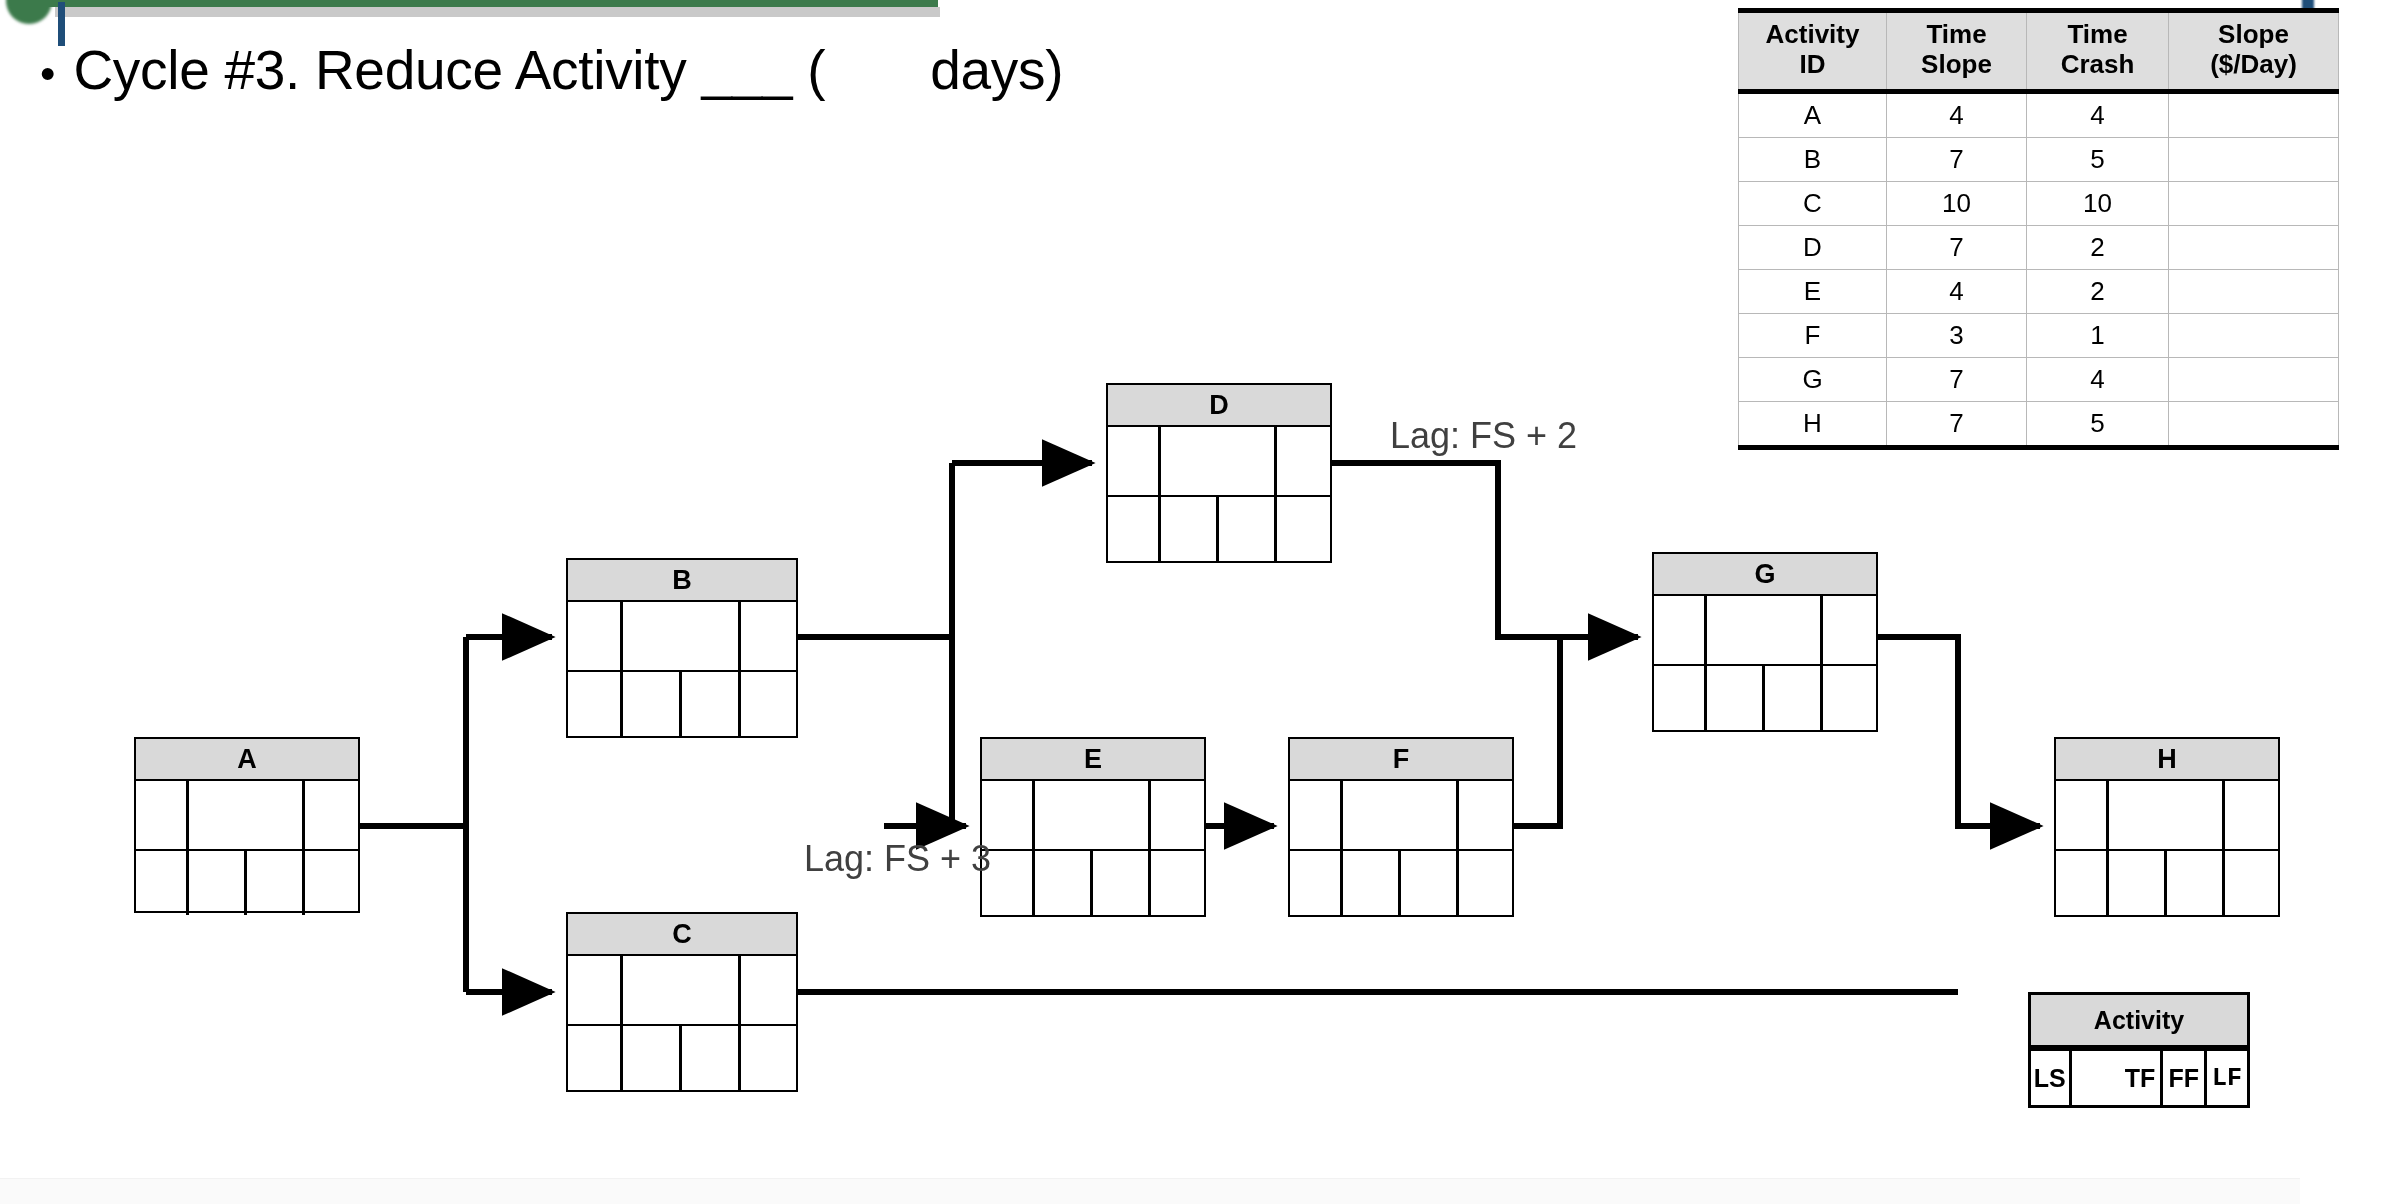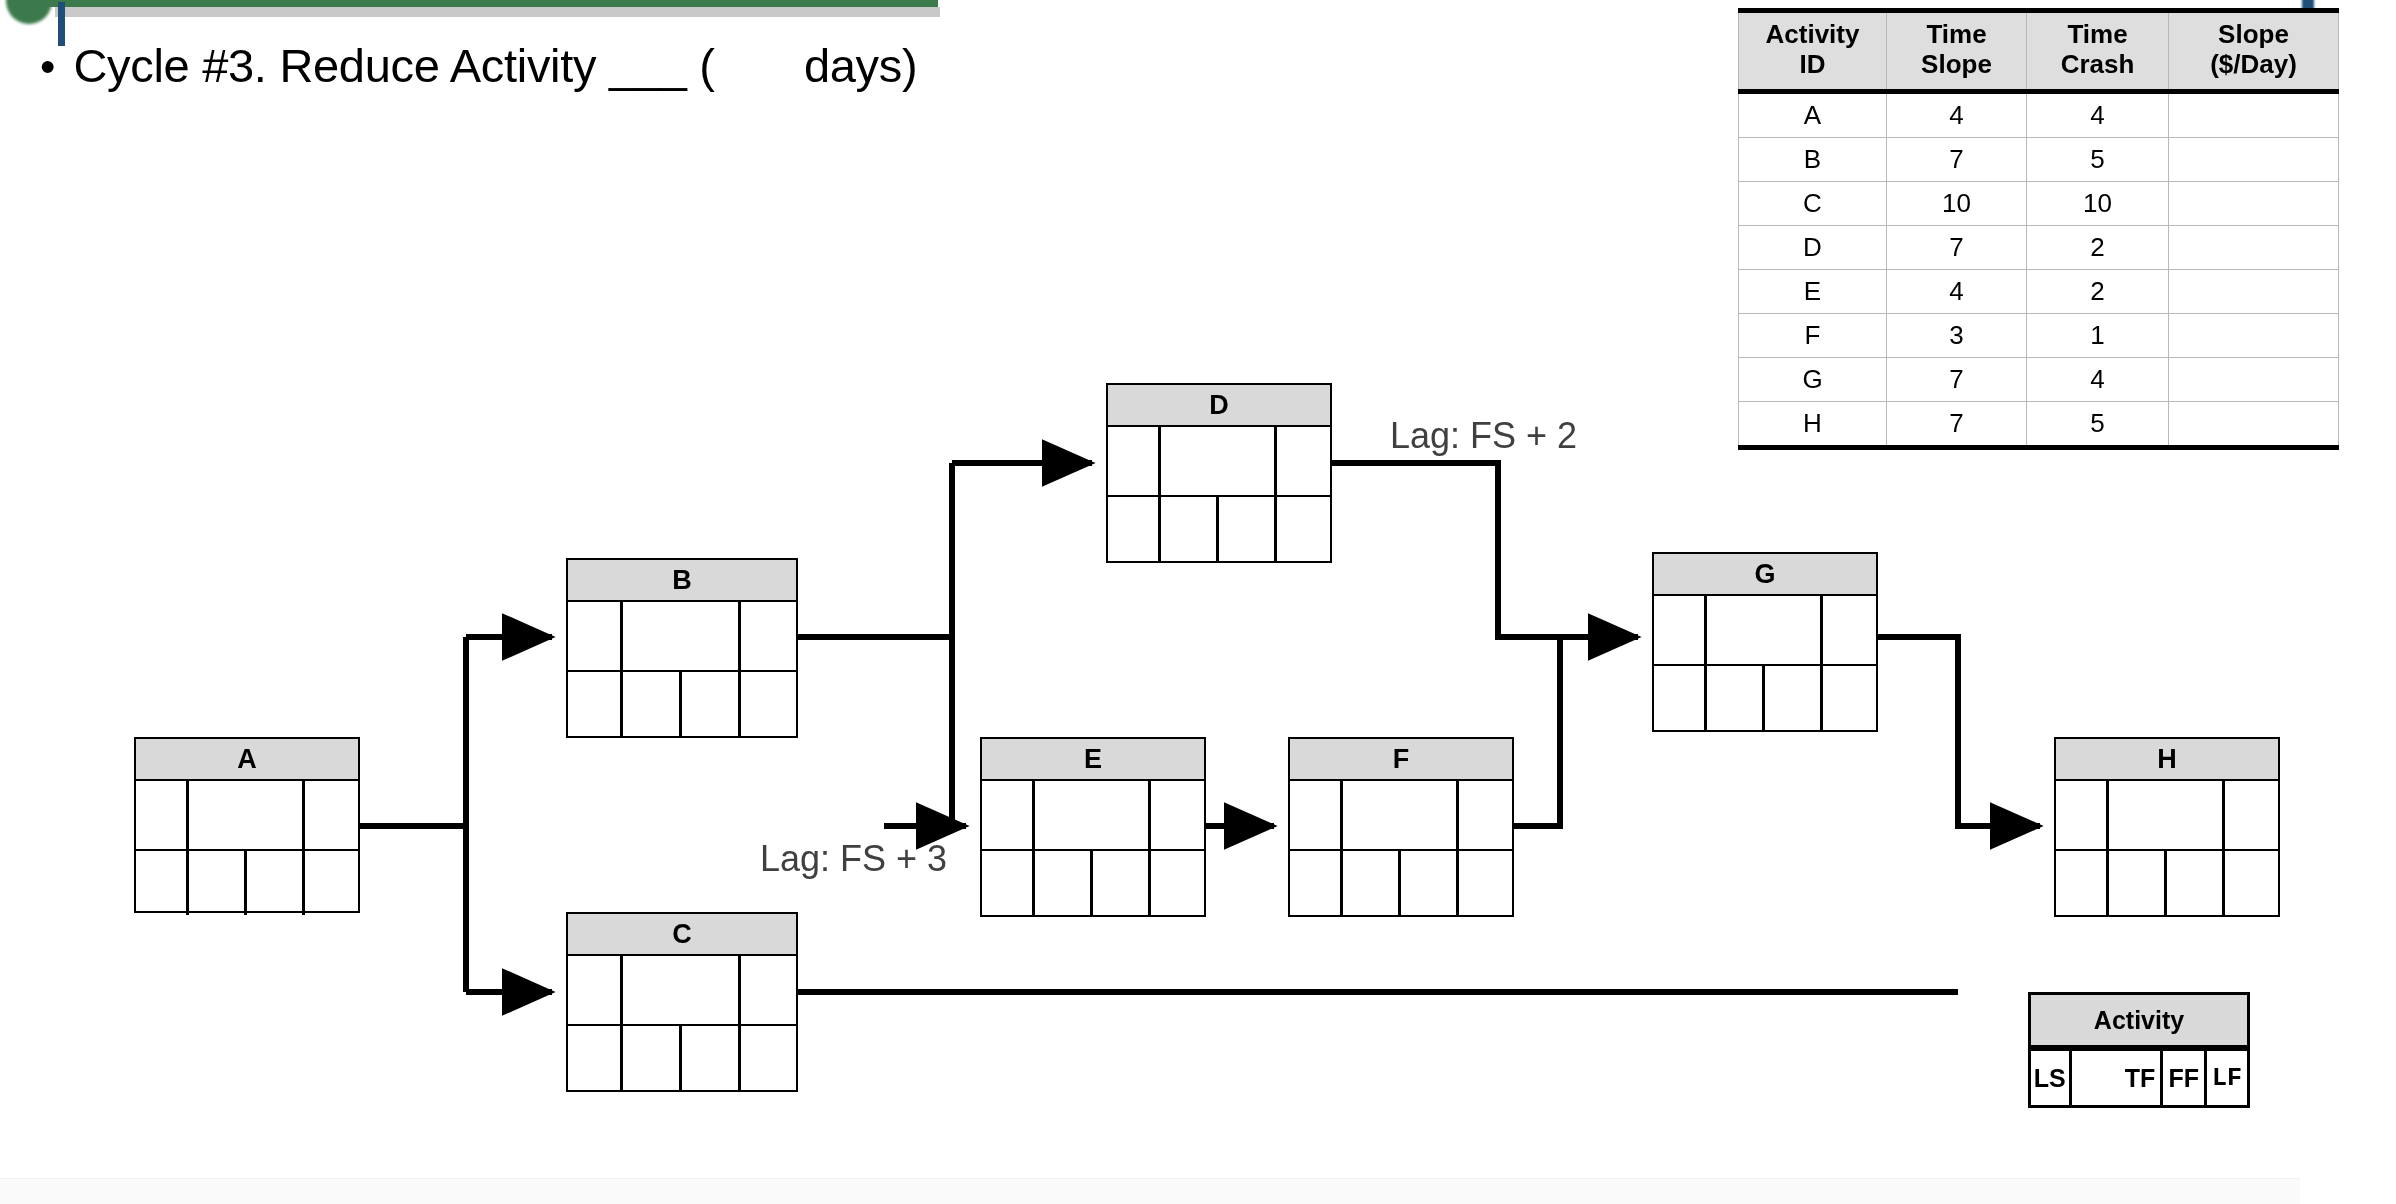--- a/index.html
+++ b/index.html
@@ -67,21 +67,21 @@
     display: flex;
     align-items: baseline;
     color: #000000;
   }
   #bullet-dot {
     font-size: 44px;
     line-height: 1;
     margin-right: 18px;
   }
   #bullet-text {
-    font-size: 47px;
+    font-size: 55px;
     line-height: 1.1;
     white-space: pre;
     letter-spacing: -0.3px;
   }
 
   
   #crash-table-wrap {
     position: absolute;
     left: 1738px; top: 8px;
     width: 600px;
@@ -454,21 +454,21 @@
           <div class="cell ls"></div>
           <div class="cell tf"></div>
           <div class="cell ff"></div>
           <div class="cell lf"></div>
         </div>
       </div>
     </div>
 
   <div id="lags-layer">
       <div class="lag-label" style="left: 1390px; top: 415px;">Lag: FS + 2</div>
-      <div class="lag-label" style="left: 760px; top: 838px;">Lag: FS + 3</div>
+      <div class="lag-label" style="left: 804px; top: 838px;">Lag: FS + 3</div>
     </div>
 
   <div id="legend">
     <div class="legend-head">Activity</div>
     <div class="legend-row lr2">
       <div class="lcell ls">LS</div>
       <div class="lcell tf">TF</div>
       <div class="lcell ff">FF</div>
       <div class="lcell lf">LF</div>
     </div>

